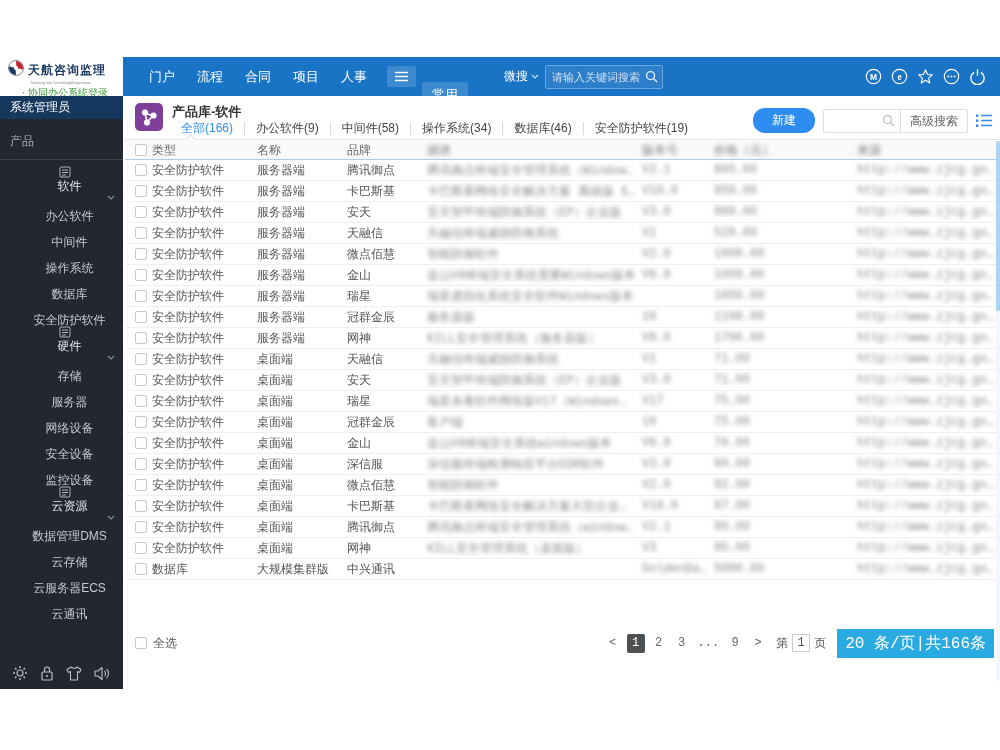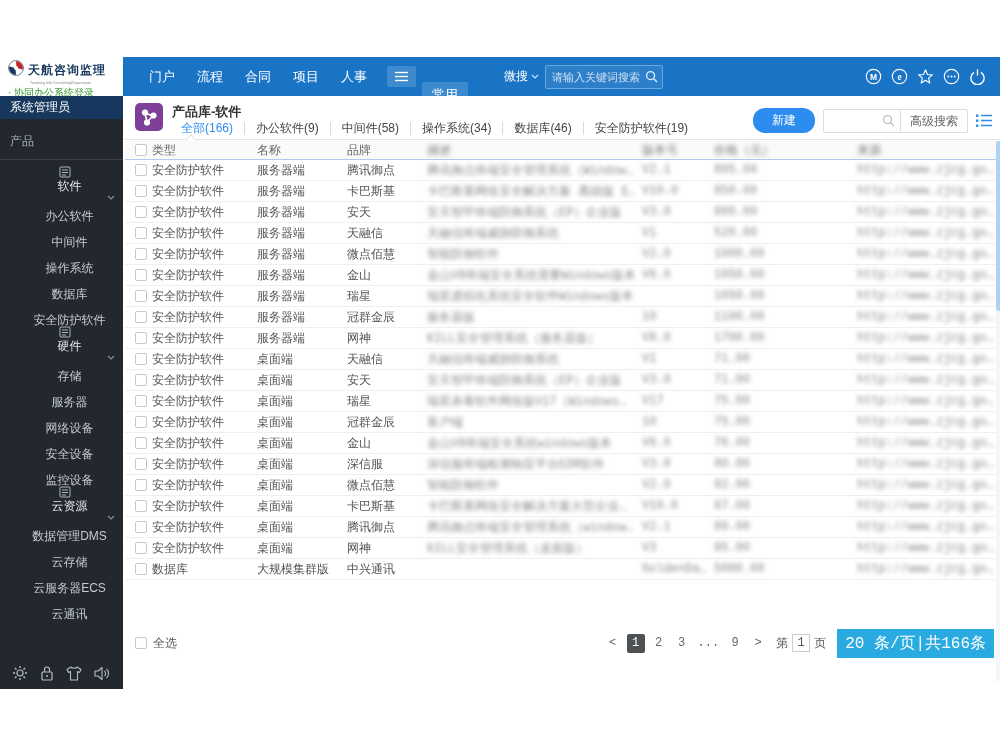--- a/index.html
+++ b/index.html
@@ -5,21 +5,21 @@
   * { margin:0; padding:0; box-sizing:border-box; }
   html,body { width:1000px; height:750px; background:#fff; font-family:"Liberation Sans","DejaVu Sans",sans-serif; overflow:hidden; }
   #stage { position:relative; width:1000px; height:750px; background:#fff; }
 
   
   #topbar { position:absolute; left:0; top:57px; width:1000px; height:39px; background:#1a74c5; display:flex; }
   #logoarea { width:123px; height:39px; background:#fff; padding:3px 6px 2px 8px; display:flex; flex-direction:column; }
   .logo-row { display:flex; align-items:center; gap:4px; }
   .logo-title { color:#17385e; font-weight:bold; font-size:12px; letter-spacing:1px; }
   .logo-sub { font-size:4px; color:#888; transform:scale(.9); transform-origin:left; margin-left:22px; filter:blur(.4px); }
-  .logo-login { font-size:10px; color:#3a9a35; margin-top:1px; }
+  .logo-login { font-size:10px; color:#3a9a35; margin-left:14px; margin-top:1px; }
   #nav { flex:1; display:flex; align-items:center; padding-left:16px; gap:6px; }
   .navitem { color:#fff; font-size:13px; padding:4px 10px; cursor:pointer; white-space:nowrap; }
   .navbox { background:rgba(255,255,255,.16); border-radius:2px;margin-top:37px; }
   #hambox { margin-left:4px; padding:5px 8px; background:rgba(255,255,255,.16); border-radius:2px; display:flex; align-items:center; }
   #searchwrap { display:flex; align-items:center; margin-left:30px; gap:6px; }
   .wsou { color:#fff; font-size:12px; display:flex; align-items:center; gap:3px; }
   #hsearch { display:flex; align-items:center; background:#2e7fca; border:1px solid #6aa7dd; border-radius:2px; height:24px; width:118px; padding:0 4px 0 6px; }
   #hsearch input { flex:1; min-width:0; background:transparent; border:none; outline:none; color:#dfeaf6; font-size:11px; font-family:inherit; }
   #hsearch input::placeholder { color:#cfe0f2; }
   #topicons { display:flex; align-items:center; gap:9px; padding-right:14px; }

